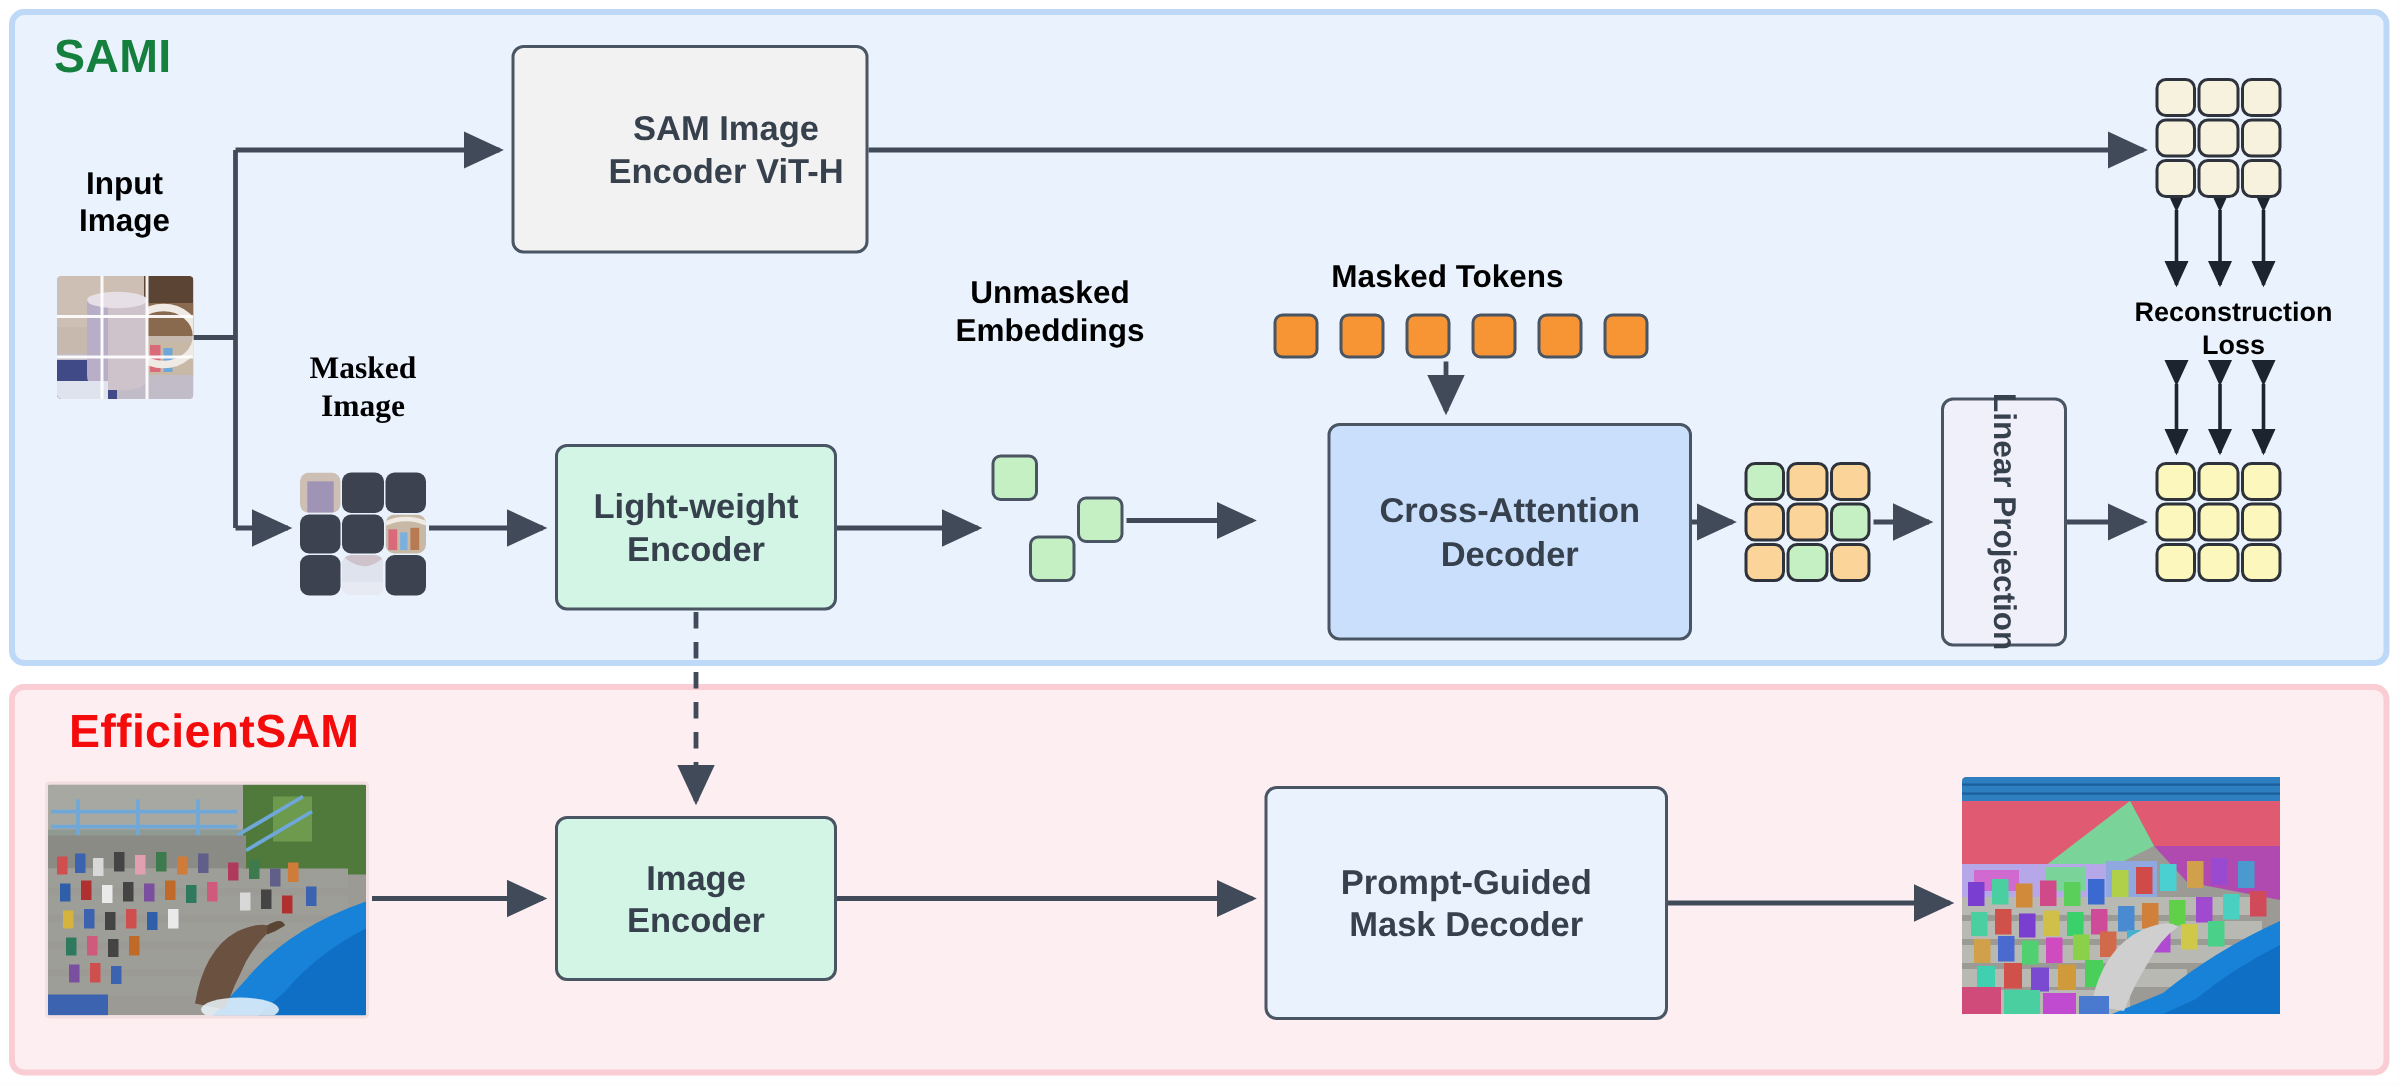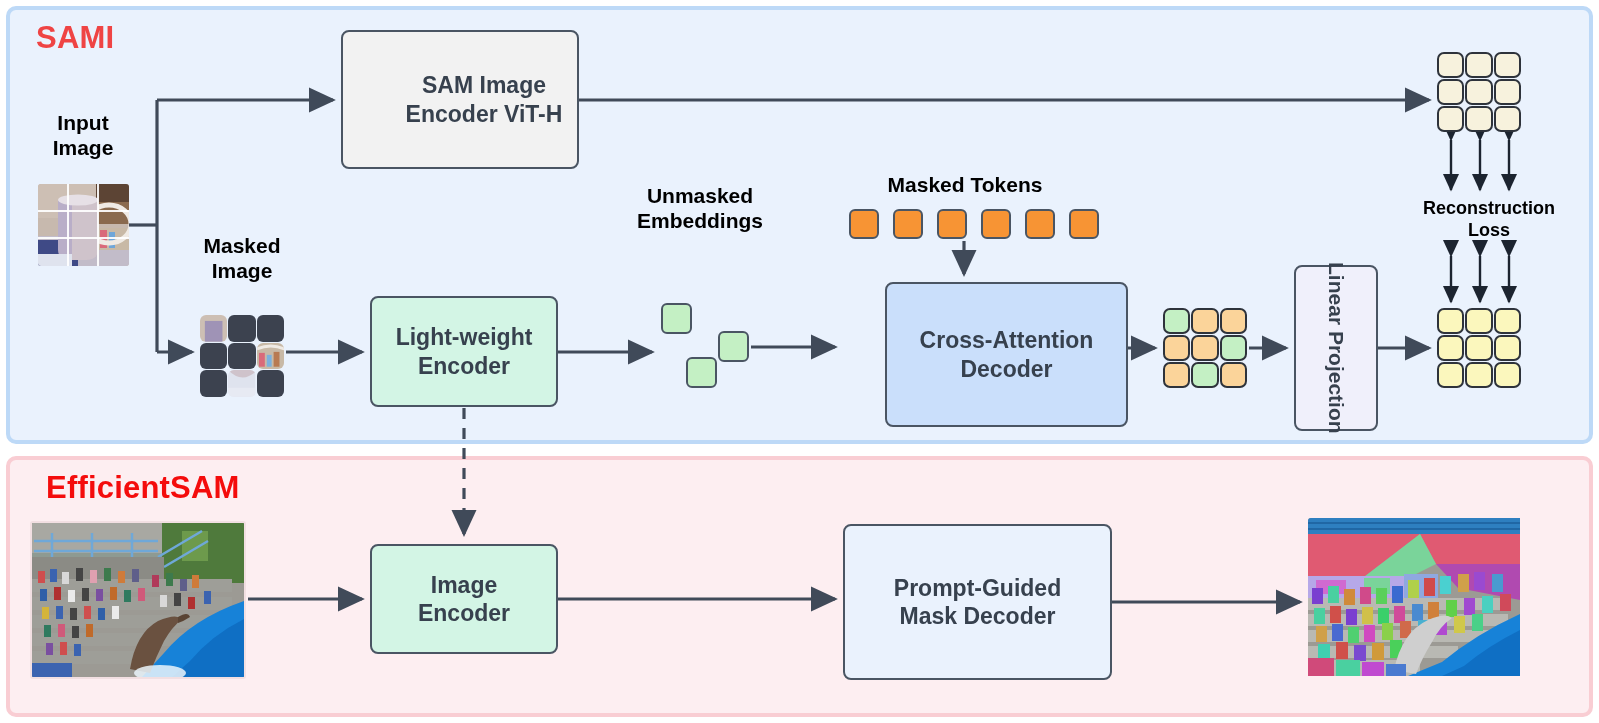--- a/index.html
+++ b/index.html
@@ -15,21 +15,21 @@
   .panel { position: absolute; border-radius: 10px; }
   #sami-panel {
     left: 6px; top: 6px; width: 1587px; height: 438px;
     background: #eaf2fd; border: 4px solid #bdd9f7;
   }
   #esam-panel {
     left: 6px; top: 456px; width: 1587px; height: 261px;
     background: #fdeef1; border: 4px solid #f9cdd3;
   }
   .panel-title { position: absolute; font-weight: bold; letter-spacing: .2px; }
-  #sami-title { left: 36px; top: 20px; font-size: 31px; color: #ef4444; }
+  #sami-title { left: 36px; top: 20px; font-size: 31px; color: #15803d; }
   #esam-title { left: 46px; top: 470px; font-size: 31px; color: #f40c0c; }
 
   
   .box {
     position: absolute; border: 2px solid #4a5563; border-radius: 8px;
     display: flex; align-items: center; justify-content: center;
     text-align: center; color: #37414e; font-weight: bold; line-height: 1.22;
   }
   #sam-encoder   { left: 341px; top: 30px;  width: 238px; height: 139px; background: #f2f2f2; font-size: 23px; padding-left: 48px; }
   #lw-encoder    { left: 370px; top: 296px; width: 188px; height: 111px; background: #d3f5e5; font-size: 23px; }
@@ -38,21 +38,21 @@
   #lin-proj span { display:block; transform: rotate(90deg); white-space: nowrap; }
   #img-encoder   { left: 370px; top: 544px; width: 188px; height: 110px; background: #d3f5e5; font-size: 23px; }
   #pg-decoder    { left: 843px; top: 524px; width: 269px; height: 156px; background: #eaf2fd; font-size: 23px; }
 
   
   .label {
     position: absolute; font-weight: bold; color: #000; text-align: center;
     line-height: 1.2; white-space: pre-line;
   }
   #lbl-input    { left: 24px;  top: 110px; width: 118px; font-size: 21px; }
-  #lbl-masked   { left: 178px; top: 233px; width: 128px; font-size: 21px; }
+  #lbl-masked   { left: 178px; top: 233px; width: 128px; font-size: 21px; font-family: Liberation Serif, serif; }
   #lbl-unmasked { left: 608px; top: 183px; width: 184px; font-size: 21px; text-align: center; }
   #lbl-tokens   { left: 860px; top: 172px; width: 210px; font-size: 21px; }
   #lbl-recon    { left: 1396px; top: 198px; width: 186px; font-size: 18px; }
 
   
   .thumb { position: absolute; border-radius: 3px; overflow: hidden; }
   #thumb-input  { left: 38px; top: 184px; width: 91px; height: 82px; }
   #thumb-sealion{ left: 30px; top: 521px; width: 216px; height: 158px; border:2px solid #f2dfe2; }
   #thumb-seg    { left: 1308px; top: 518px; width: 216px; height: 162px; }
 

